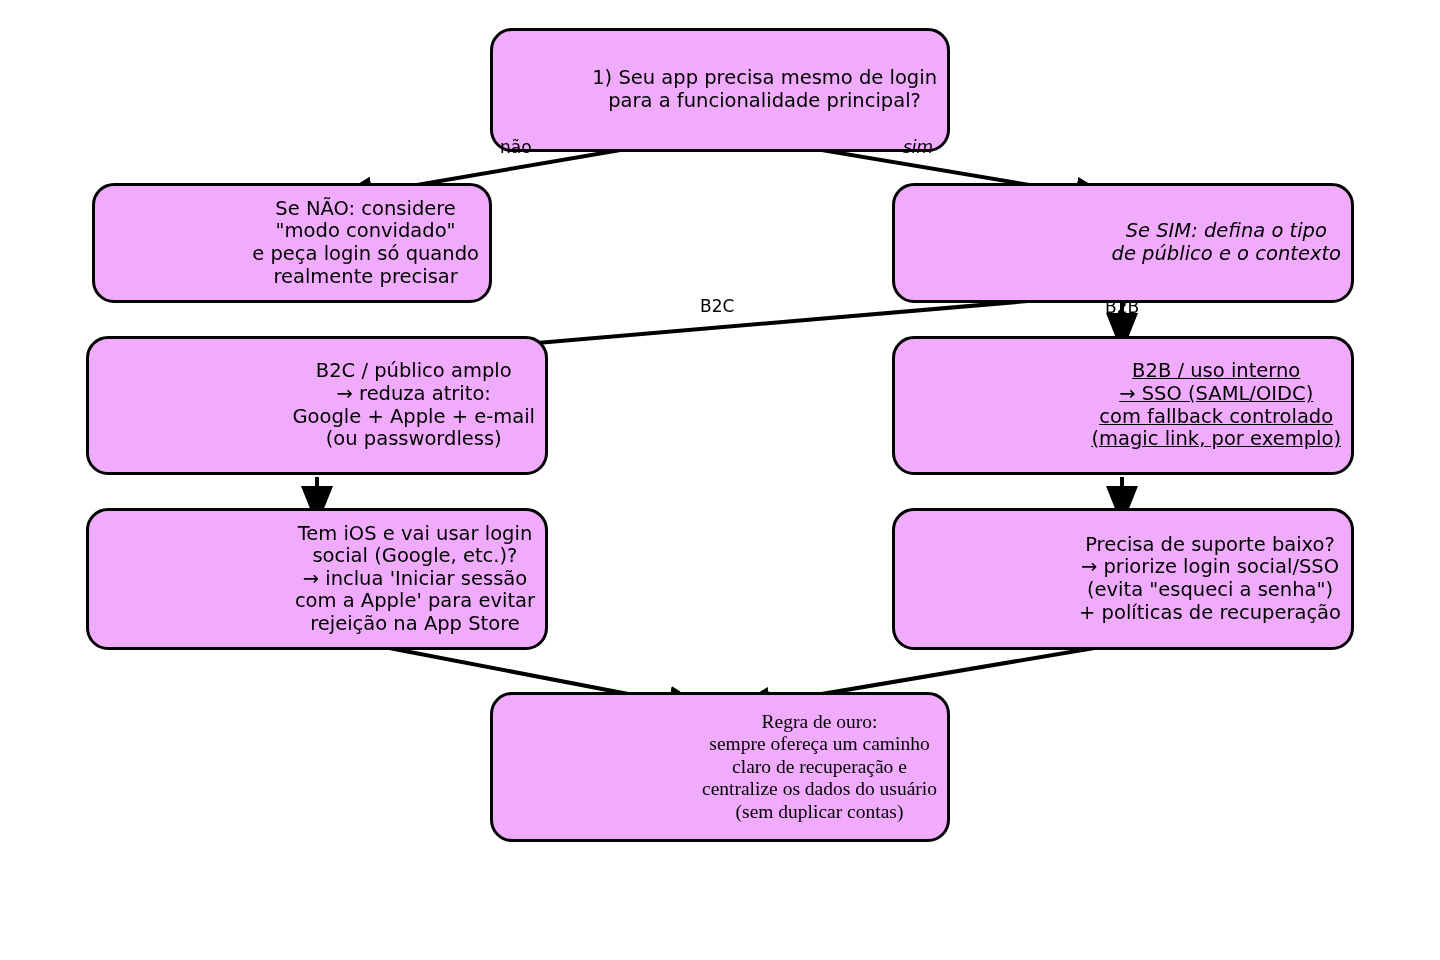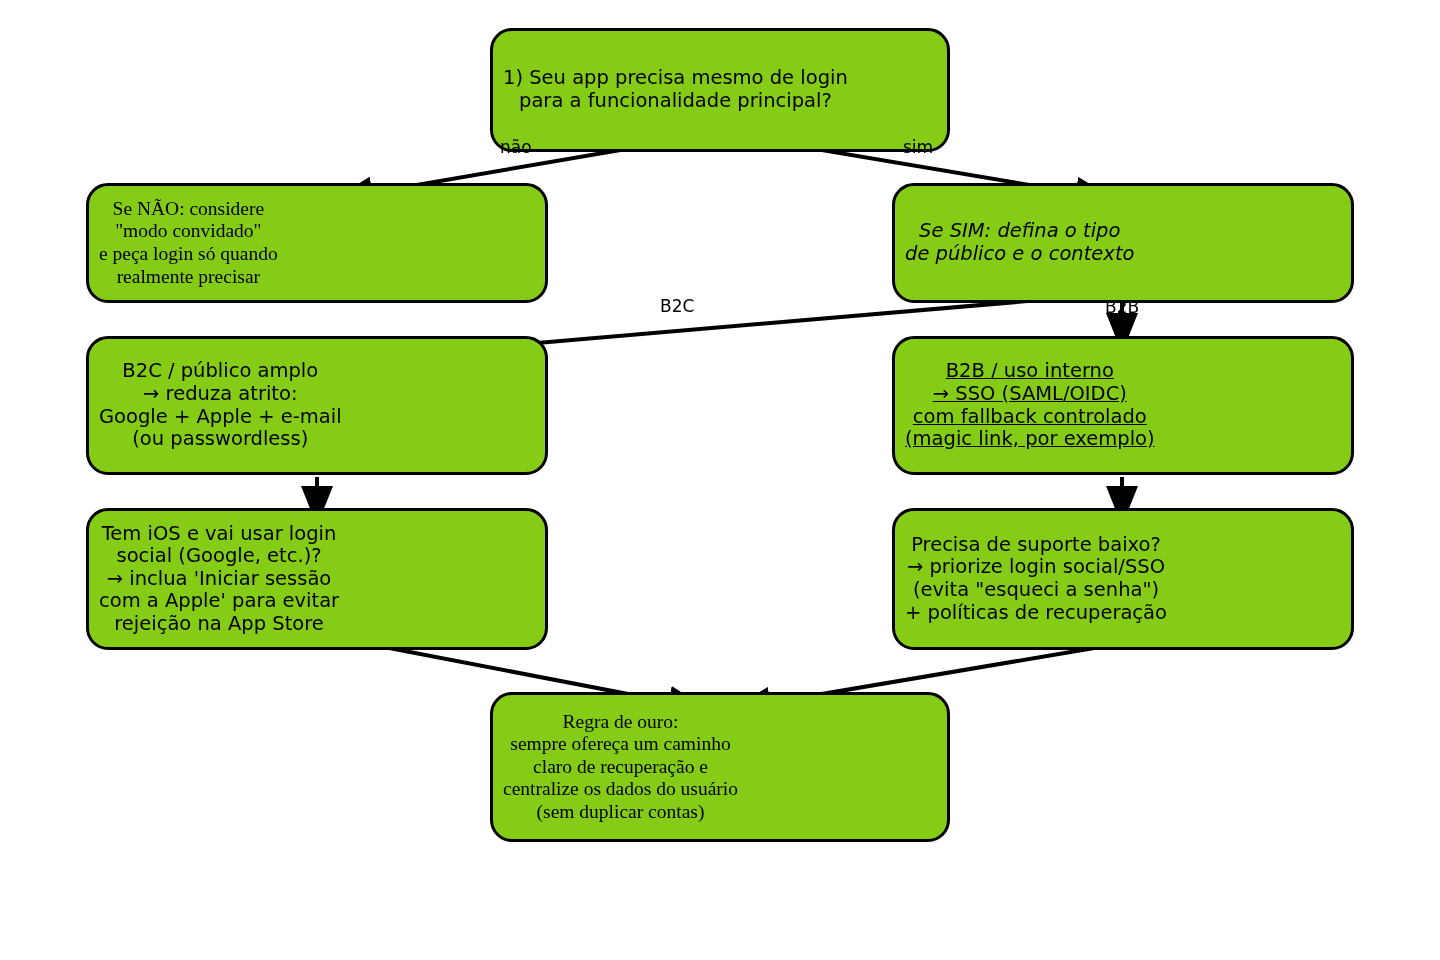--- a/index.html
+++ b/index.html
@@ -27,24 +27,24 @@
     top: 0;
     width: 1440px;
     height: 960px;
     pointer-events: none;
   }
   .node {
     position: absolute;
     box-sizing: border-box;
     border: 3px solid #000000;
     border-radius: 22px;
-    background: #84cc16;
+    background: #f0abfc;
     display: flex;
     align-items: center;
-    justify-content: flex-start;
+    justify-content: flex-end;
     text-align: center;
     z-index: 2;
   }
   .node-label {
     font-size: 19.5px;
     line-height: 22.6px;
     white-space: pre-line;
     color: #000000;
     padding: 0 10px;
   }
@@ -52,31 +52,31 @@
     position: absolute;
     font-size: 17px;
     line-height: 17px;
     color: #000000;
     white-space: nowrap;
     z-index: 3;
     background: transparent;
   }
   
   #node-q1       { left: 490px; top: 28px;  width: 460px; height: 124px; }
-  #node-nao      { left: 86px;  top: 183px; width: 462px; height: 120px; font-family: Liberation Serif, serif; }
+  #node-nao      { left: 92px;  top: 183px; width: 400px; height: 120px; }
   #node-sim      { left: 892px; top: 183px; width: 462px; height: 120px; font-style: italic; }
   #node-b2c      { left: 86px;  top: 336px; width: 462px; height: 139px; }
   #node-b2b      { left: 892px; top: 336px; width: 462px; height: 139px; text-decoration: underline; }
   #node-ios      { left: 86px;  top: 508px; width: 462px; height: 142px; }
   #node-suporte  { left: 892px; top: 508px; width: 462px; height: 142px; }
   #node-regra    { left: 490px; top: 692px; width: 460px; height: 150px; font-family: Liberation Serif, serif; }
   
   #label-nao { left: 500px; top: 139px; }
-  #label-sim { left: 903px; top: 139px; }
-  #label-b2c { left: 660px; top: 298px; }
+  #label-sim { left: 903px; top: 139px; font-style: italic; }
+  #label-b2c { left: 700px; top: 298px; }
   #label-b2b { left: 1105px; top: 299px; }
 </style>
 </head>
 <body>
 
 <div id="canvas">
 
   <svg id="edges" viewBox="0 0 1440 960" width="1440" height="960" xmlns="http://www.w3.org/2000/svg">
     <defs>
       <marker id="ah" markerWidth="11" markerHeight="11" refX="9.5" refY="4" orient="auto" markerUnits="strokeWidth">

